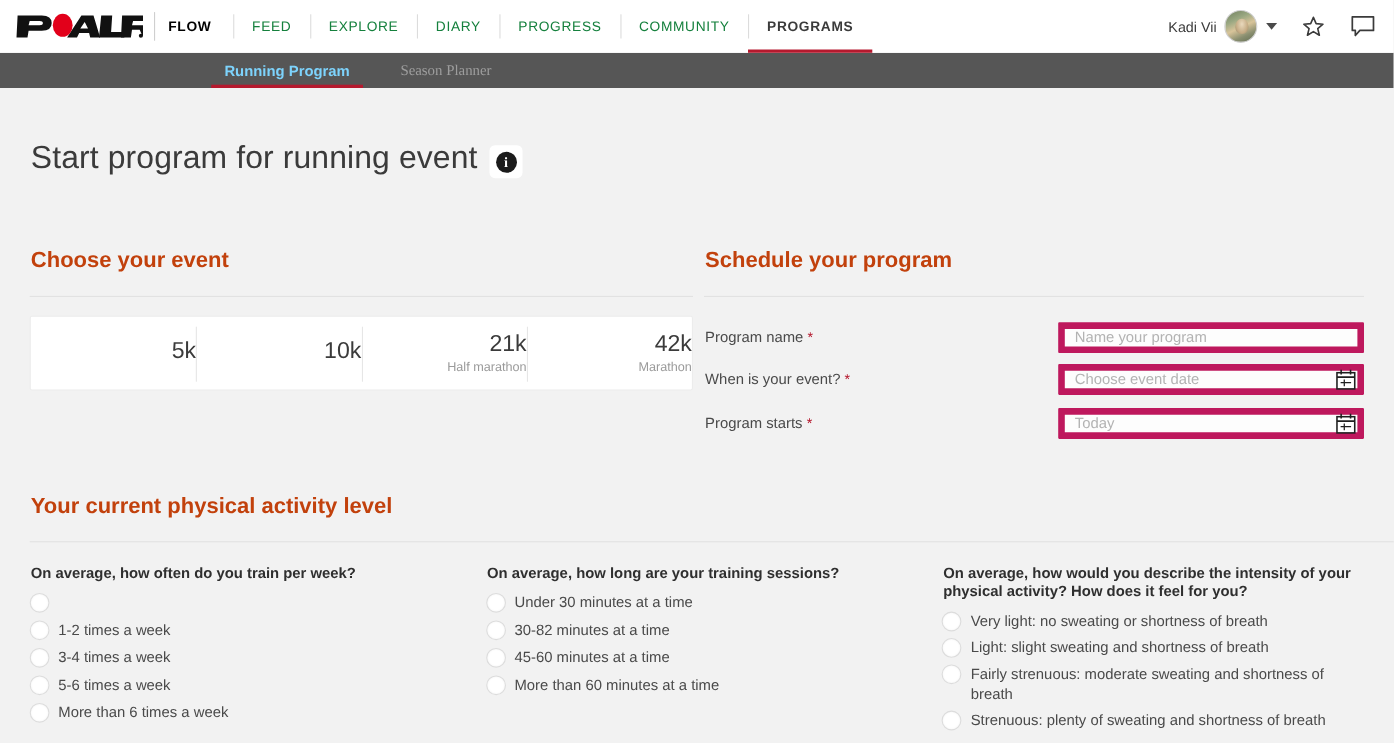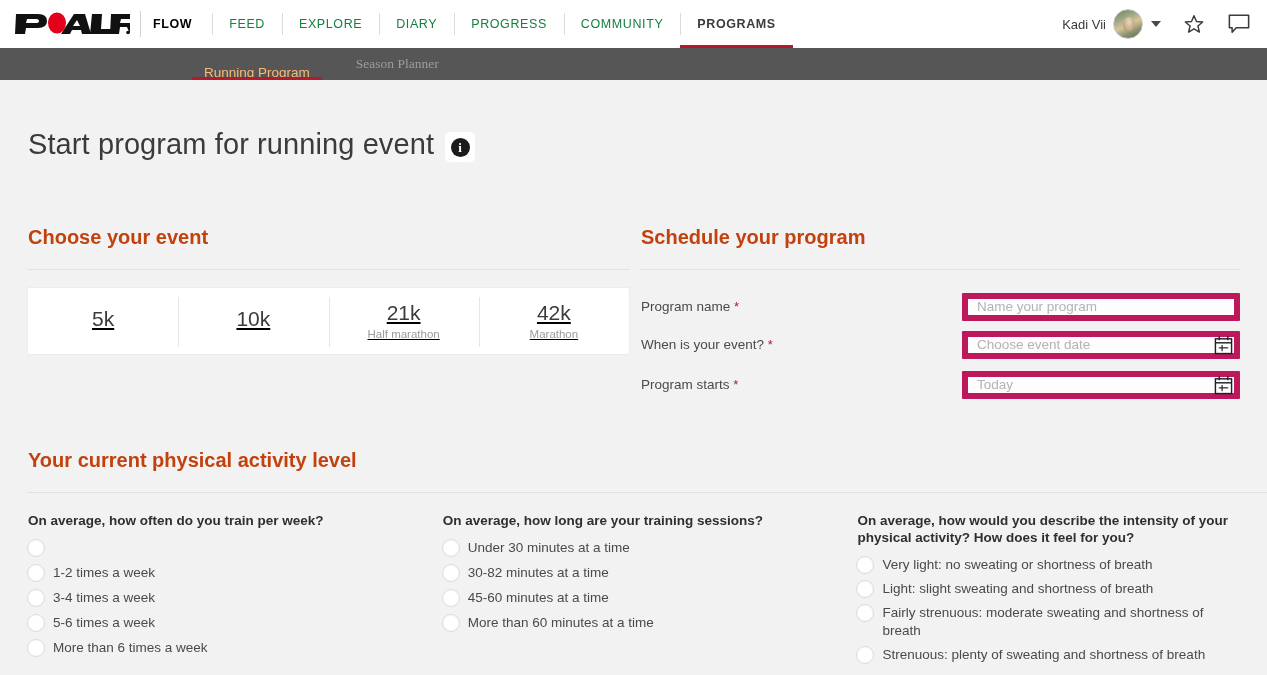--- a/index.html
+++ b/index.html
@@ -87,21 +87,21 @@
     display: flex;
     align-items: stretch;
     padding-left: 192px;
   }
   .subitem {
     display: flex; align-items: center;
     font-size: 13.5px; padding: 0 12px;
     color: #9d9d9d; position: relative; cursor: pointer;
     white-space: nowrap;
   }
-  .subitem.active { color: #fdba74; font-weight: normal; align-items: flex-end; }
+  .subitem.active { color: #7dd3fc; font-weight: bold; }
   .subitem.active::after {
     content: ""; position: absolute; left: 0; right: 0; bottom: 0;
     height: 3px; background: #b5192e;
   }
   .subitem + .subitem { margin-left: 22px; font-family: Liberation Serif, serif; }
 
   
   .page { padding: 0 27px; }
   .page-title-row {
     display: flex; align-items: center;
@@ -147,23 +147,22 @@
     width: 603px; height: 68px;
     background: #ffffff;
     border: 1px solid #ececec;
     border-radius: 2px;
     display: flex;
     align-items: stretch;
   }
   .event-opt {
     flex: 1; position: relative;
     display: flex; flex-direction: column;
-    align-items: center; justify-content: center;
+    align-items: flex-end; justify-content: center;
     cursor: pointer;
-    text-decoration: underline;
   }
   .event-opt + .event-opt::before {
     content: ""; position: absolute; left: 0; top: 9px;
     width: 1px; height: 50px; background: #e6e6e6;
   }
   .event-dist { font-size: 21px; color: #3b3b3b; line-height: 1.05; }
   .event-sub { font-size: 11.5px; color: #9b9b9b; margin-top: 4px; }
   .event-sub.empty { visibility: hidden; }
 
   

